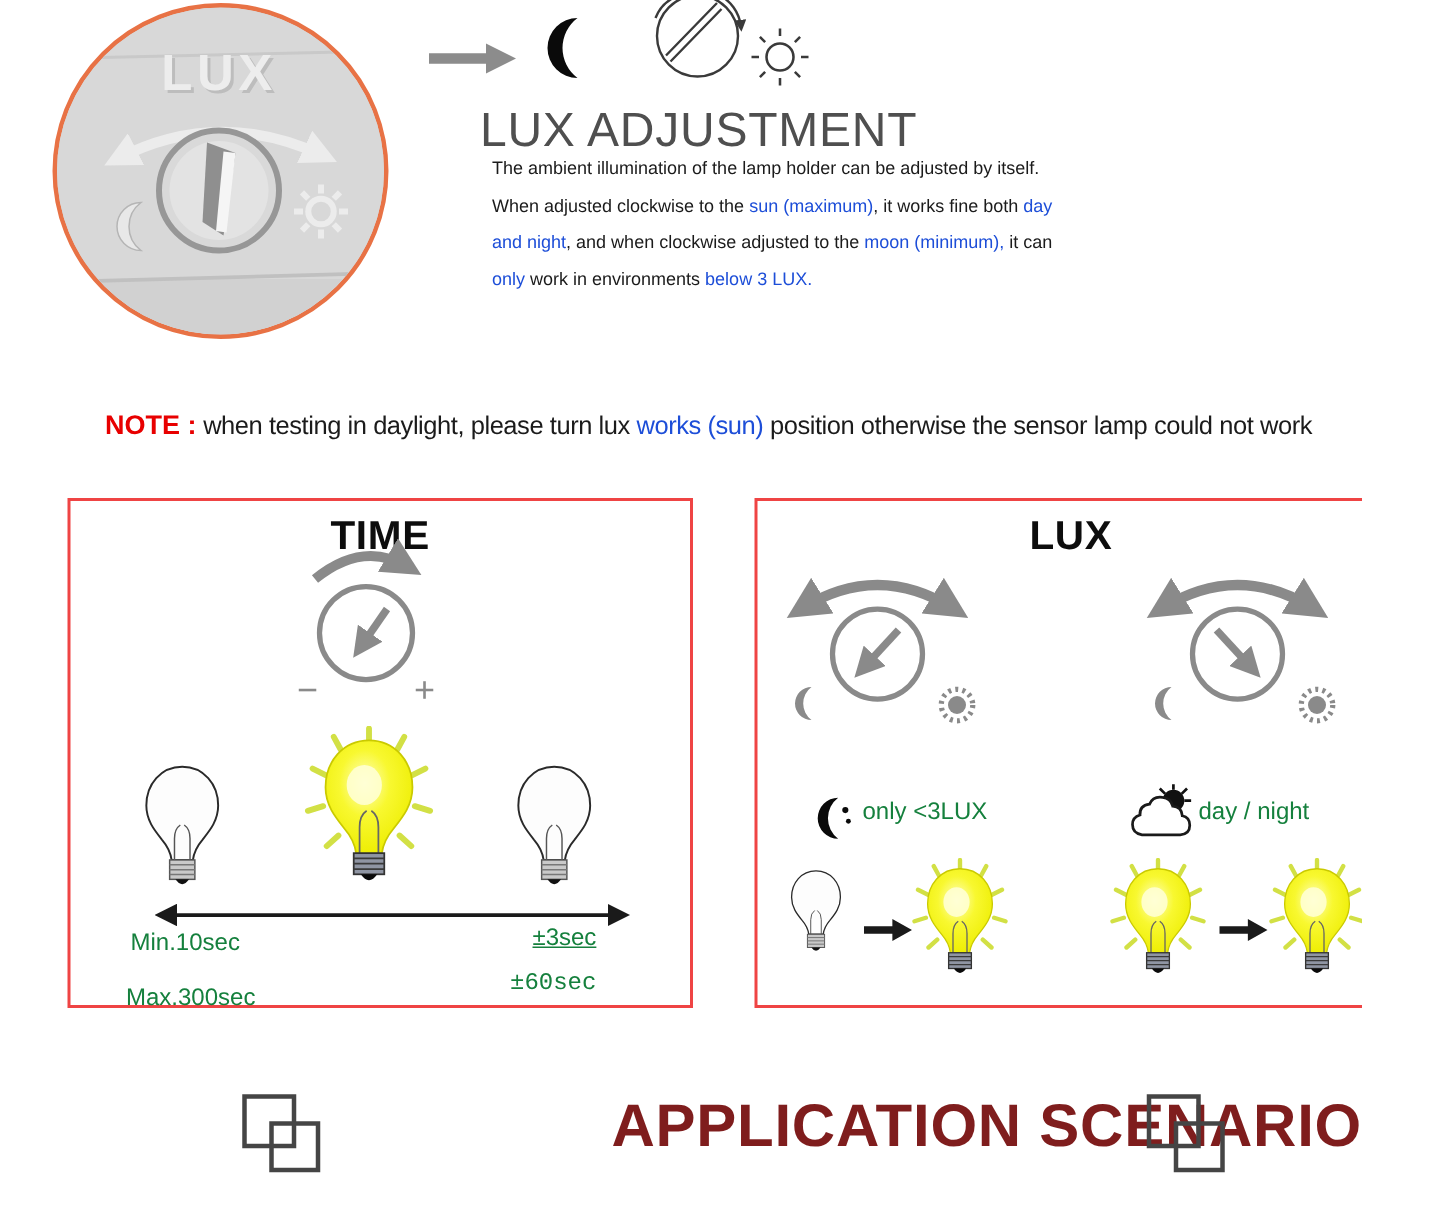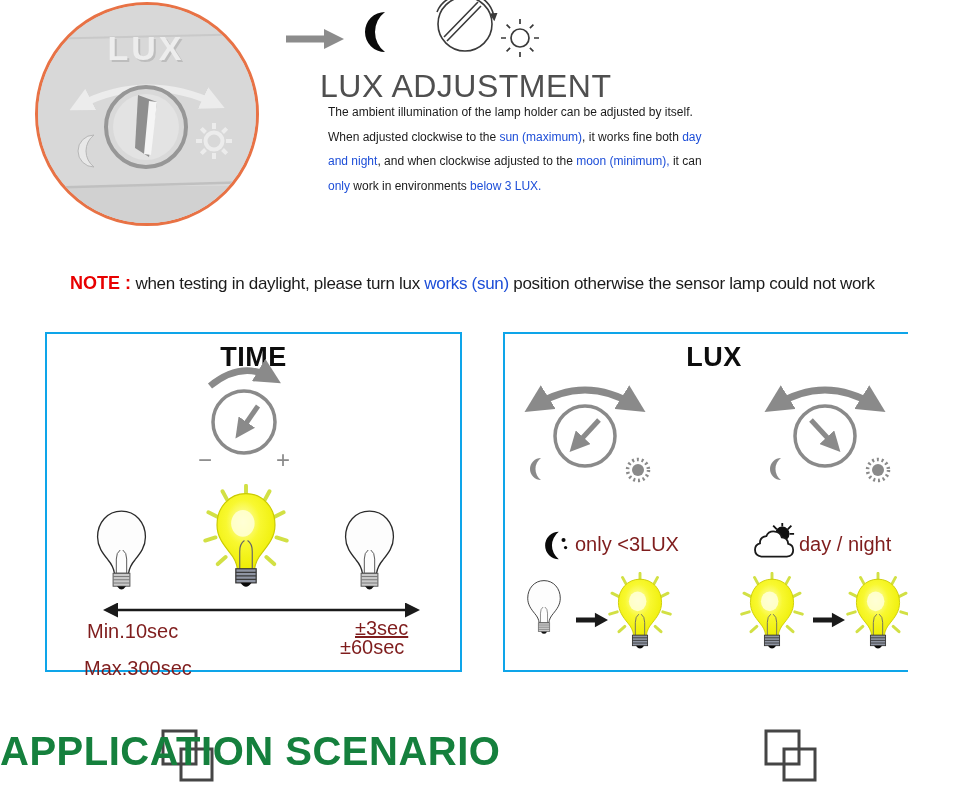--- a/index.html
+++ b/index.html
@@ -15,31 +15,31 @@
 
   
   #adj-title{left:320px;top:68px;font-size:32px;color:#4f4f4f;letter-spacing:.5px;}
   #adj-body{left:328px;top:100px;font-size:12px;line-height:24.5px;color:#1b1b1b;}
 
   
   #note{left:70px;top:273px;font-size:17px;letter-spacing:-.3px;}
   #note .note-label{color:#e80000;font-weight:bold;font-size:18px;letter-spacing:0;margin-top:42px;}
 
   
-  .panel{border:2px solid #0ea5e9;background:#fff;}
+  .panel{border:2px solid #ef4444;background:#fff;}
   #time-panel{left:45px;top:332px;width:413px;height:336px;}
   #lux-panel{left:503px;top:332px;width:418px;height:336px;}
   .panel-title{position:absolute;left:0;right:0;top:8px;text-align:center;
                font-size:27px;font-weight:bold;color:#0d0d0d;letter-spacing:.5px;}
 
-  .seclabel{position:absolute;font-size:20px;color:#7f1d1d;}
-
-  
-  #footer-title{left:0;right:0;top:729px;text-align:left;font-size:40px;
-                font-weight:bold;color:#15803d;letter-spacing:.5px;}
+  .seclabel{position:absolute;font-size:16px;color:#15803d;}
+
+  
+  #footer-title{left:0;right:0;top:729px;text-align:right;font-size:40px;
+                font-weight:bold;color:#7f1d1d;letter-spacing:.5px;}
   svg{display:block;}
 </style>
 </head>
 <body>
 
 <div id="page">
 
   <svg width="0" height="0" aria-hidden="true">
     <defs>
       <marker id="ahg" viewBox="0 0 10 10" refX="6" refY="5" markerWidth="4" markerHeight="4" orient="auto-start-reverse">
@@ -149,21 +149,21 @@
       </svg>
     <svg class="abs" style="left:290px;top:172px;" width="65" height="88">
         <use href="#bulbOff"></use>
       </svg>
     <svg class="abs" style="left:52px;top:268px;" width="325" height="16" viewBox="0 0 325 16">
       <path d="M10,8 L315,8" stroke="#1a1a1a" stroke-width="2.5" marker-start="url(#ahd)" marker-end="url(#ahd)"></path>
     </svg>
     <div class="seclabel nowrap" style="left:40px;top:286px;">Min.10sec</div>
     <div class="seclabel nowrap" style="left:37px;top:311px;margin-top:12px;">Max.300sec</div>
     <div class="seclabel nowrap" style="left:308px;top:283px;text-decoration:underline;">±3sec</div>
-    <div class="seclabel nowrap" style="left:293px;top:302px;">±60sec</div>
+    <div class="seclabel nowrap" style="left:293px;top:312px;font-family:Liberation Mono, monospace;">±60sec</div>
   </div>
 
   <div id="lux-panel" class="abs panel">
     <div class="panel-title">LUX</div>
 
     <svg class="abs" style="left:5px;top:40px;" width="150" height="115" viewBox="0 0 150 115">
       <path d="M24,32 Q75,0 126,32" fill="none" stroke="#8a8a8a" stroke-width="7" marker-start="url(#ahg)" marker-end="url(#ahg)"></path>
       <circle cx="75" cy="62" r="30" fill="none" stroke="#8a8a8a" stroke-width="3.5"></circle>
       <path d="M89,46 L65,72" fill="none" stroke="#8a8a8a" stroke-width="5" marker-end="url(#ahg)"></path>
       <path d="M31,84 A11,11 0 1 0 31,106 A13.7,13.7 0 0 1 31,84 Z" fill="#8a8a8a"></path>

